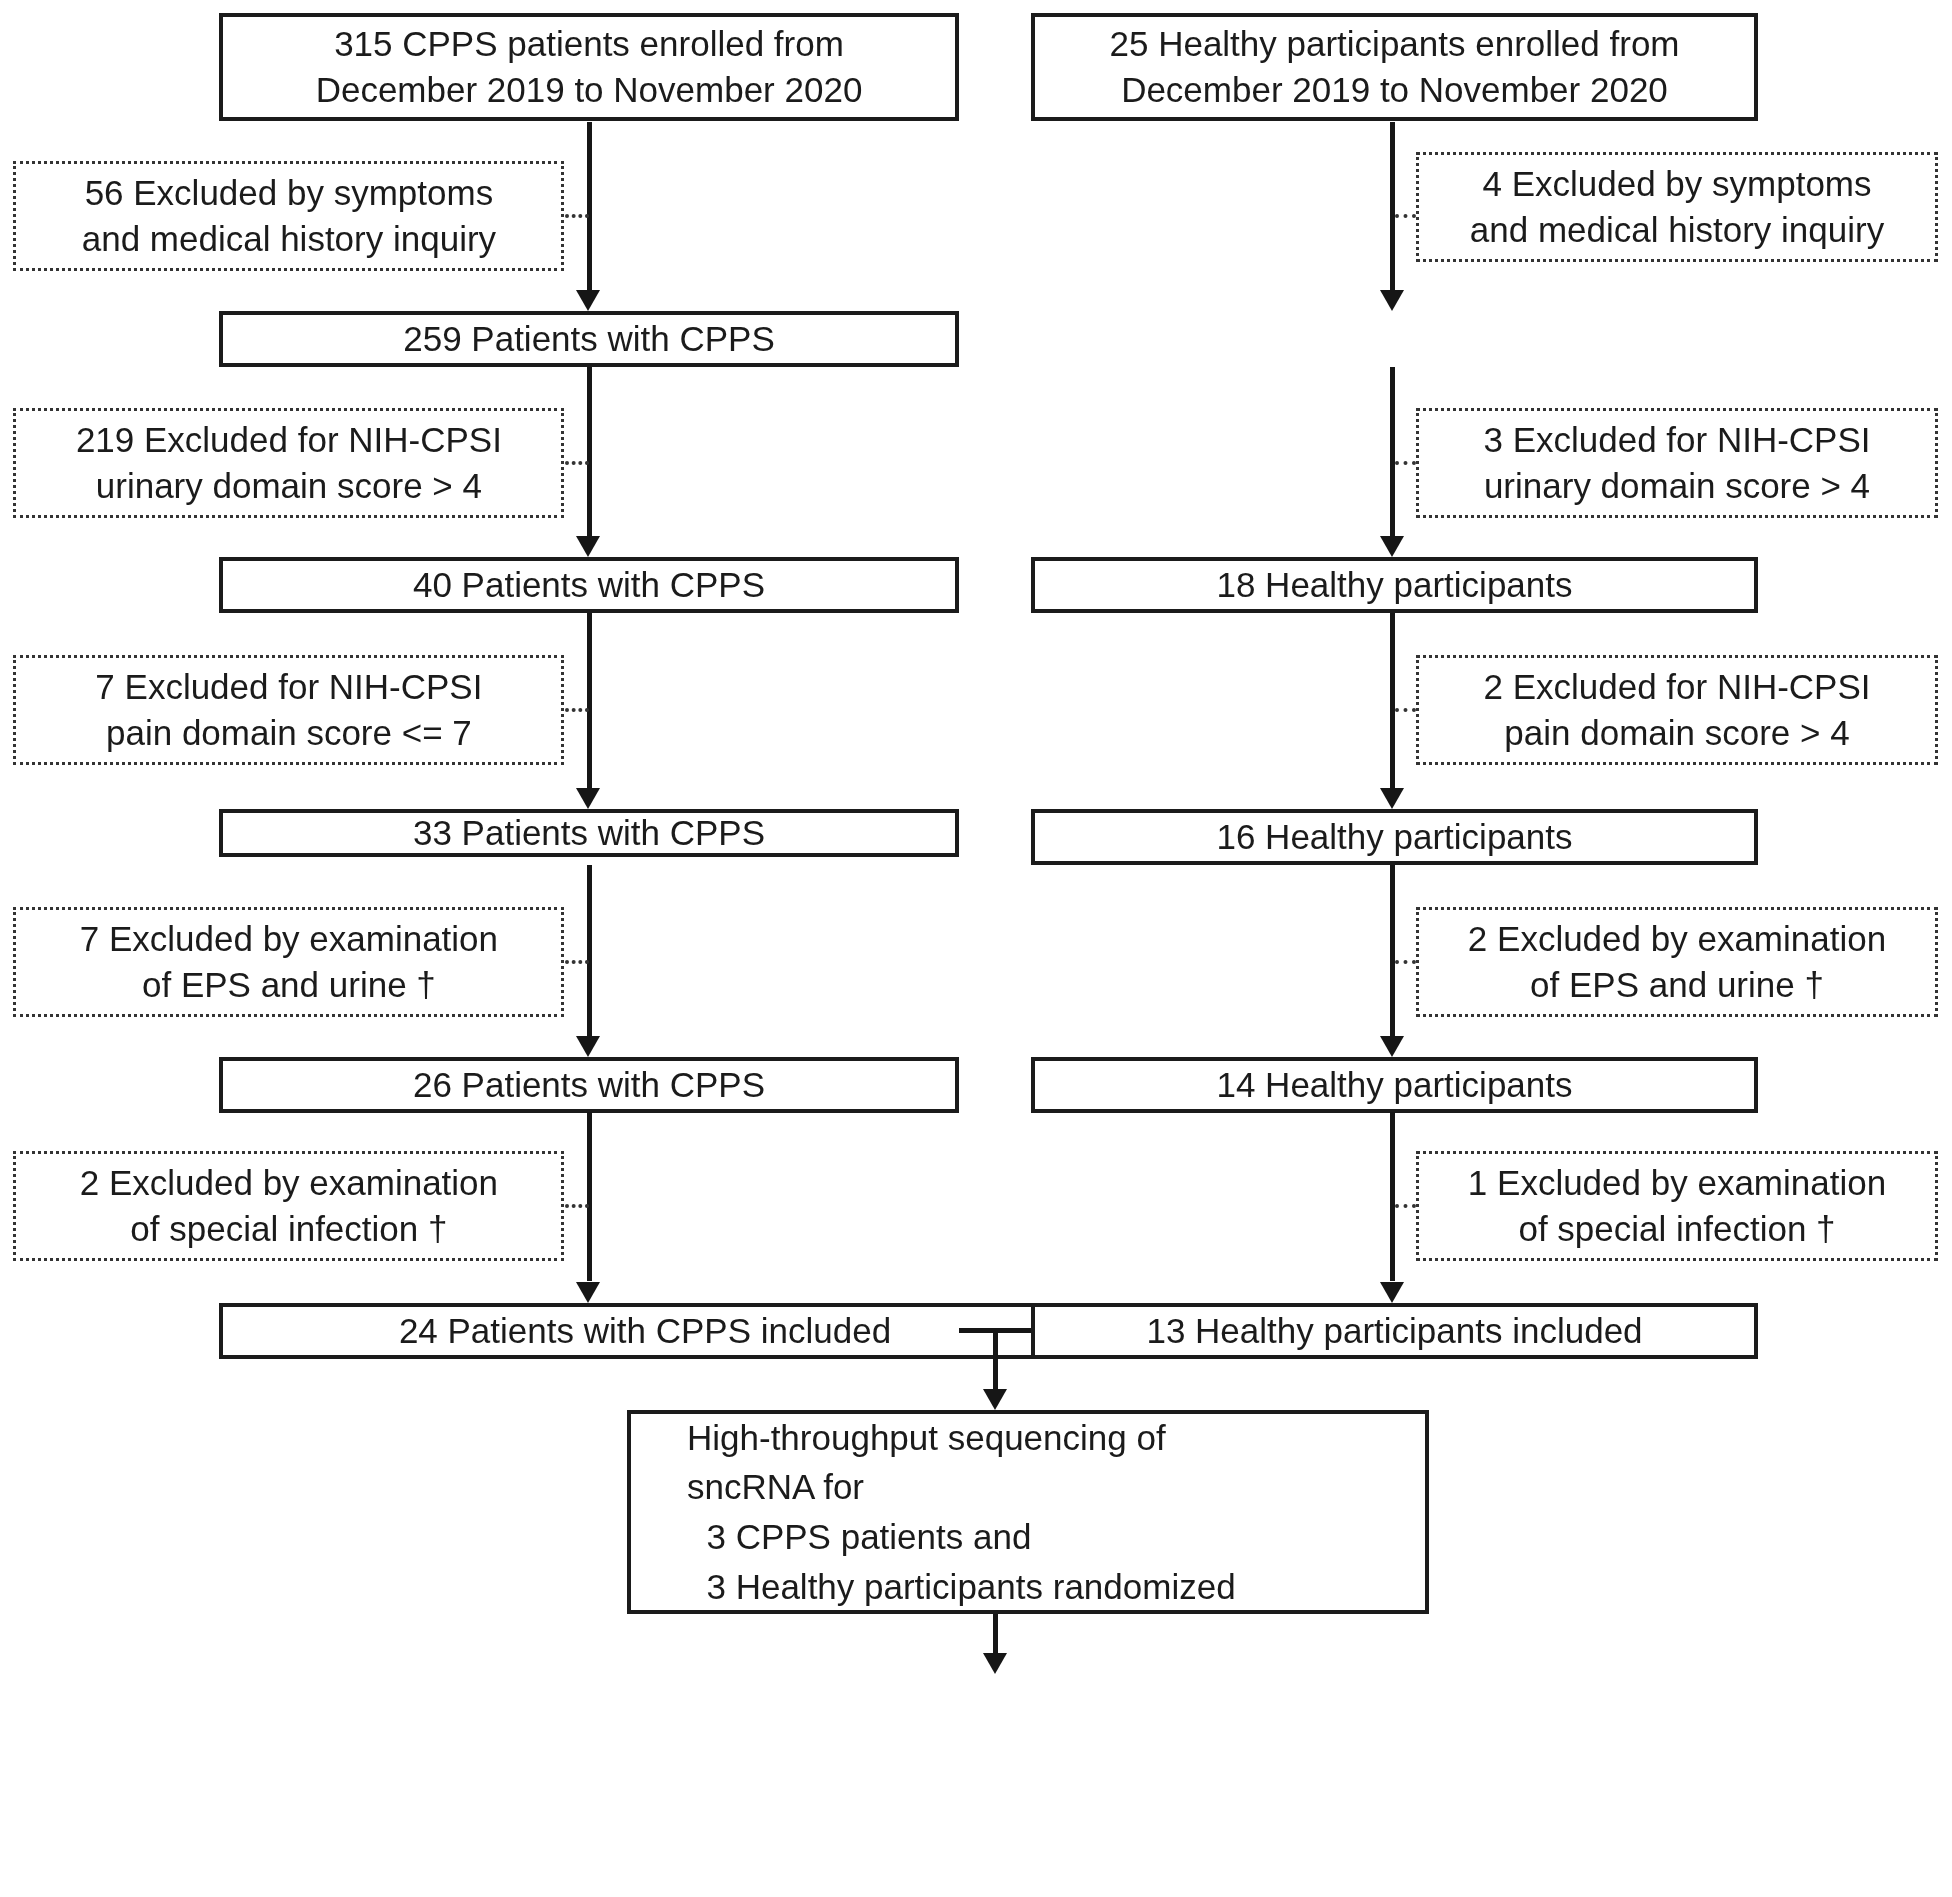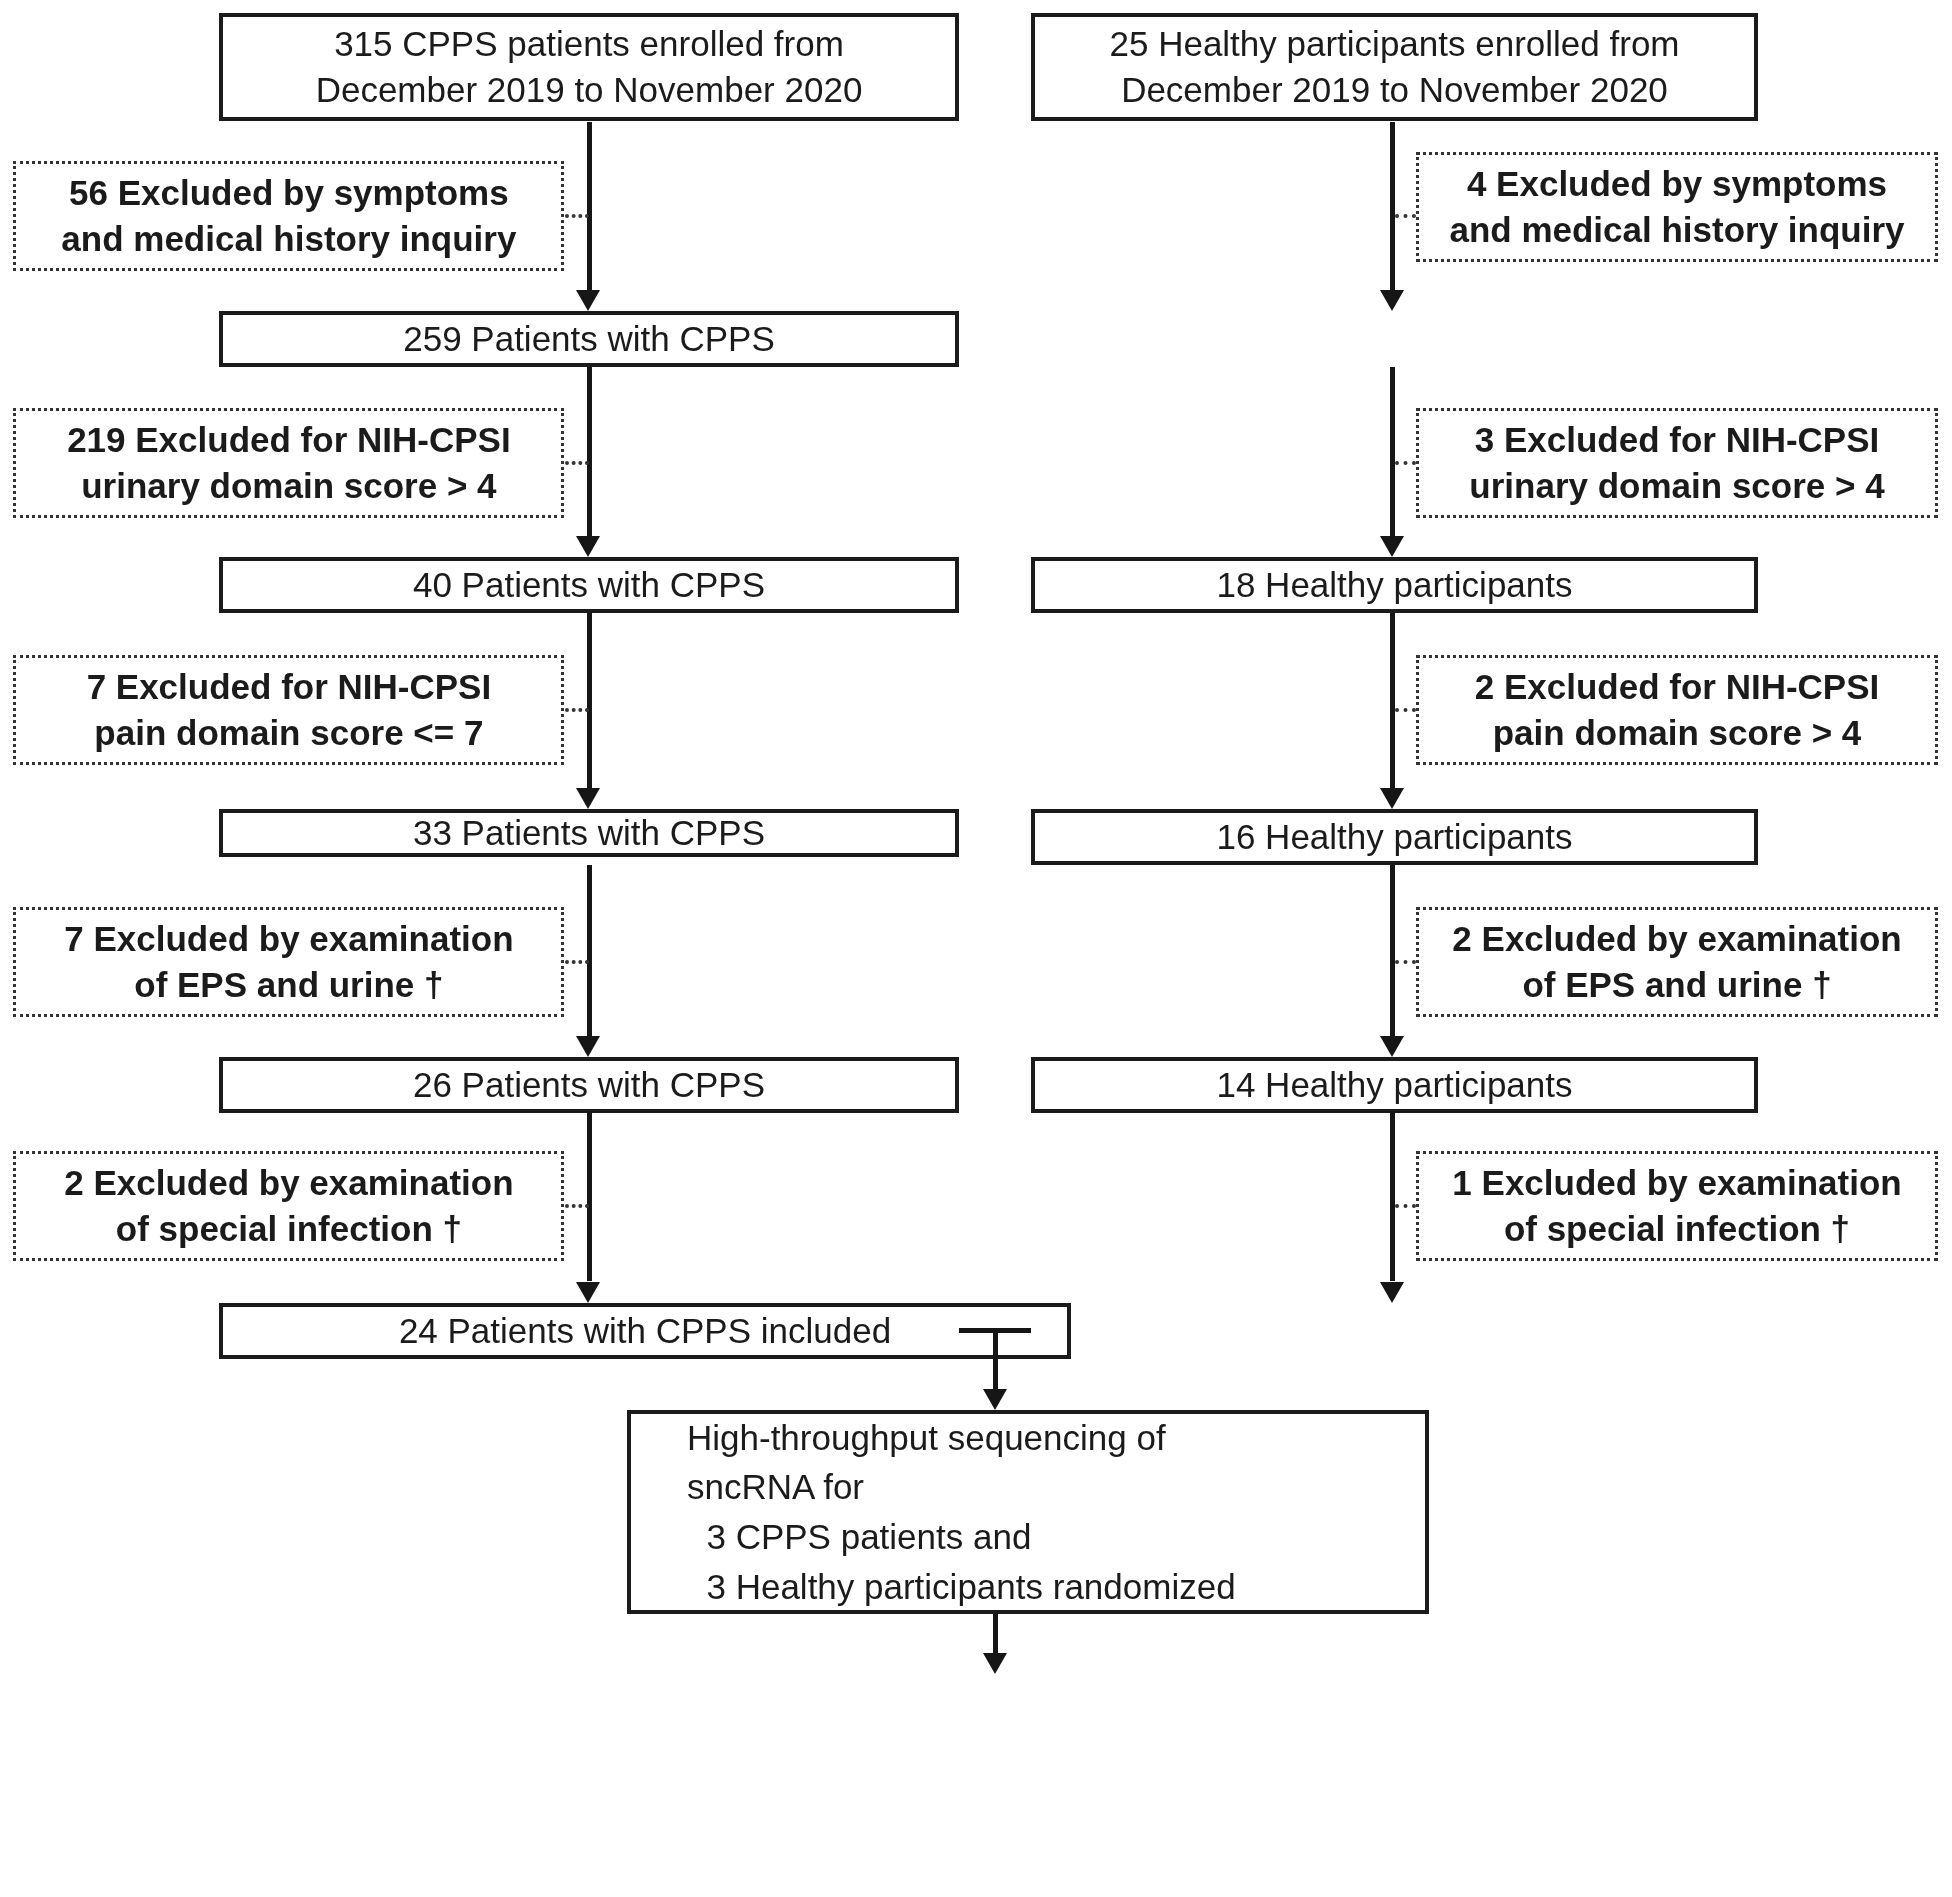--- a/index.html
+++ b/index.html
@@ -22,21 +22,21 @@
   }
   .box {
     position: absolute;
     box-sizing: border-box;
     background: #ffffff;
     display: flex;
     align-items: center;
     justify-content: center;
   }
   .box.solid  { border: 4.8px solid #1b1b1b; }
-  .box.dotted { border: 3.8px dotted #333333; font-weight: bold; }
+  .box.dotted { border: 3.8px dotted #333333; }
   .txt {
     white-space: pre-wrap;
     text-align: center;
     font-size: 35px;
     line-height: 1.32;
     color: #1b1b1b;
   }
   .box.left-align { justify-content: flex-start; padding-left: 56px; padding-right: 23px; }
   .box.left-align .txt { text-align: left; line-height: 1.42; }
   .vline {
@@ -114,20 +114,23 @@
 December 2019 to November 2020</span>
   </div>
   <div class="box solid" style="left:1031px;top:557px;width:727px;height:56px">
     <span class="txt">18 Healthy participants</span>
   </div>
   <div class="box solid" style="left:1031px;top:809px;width:727px;height:56px">
     <span class="txt">16 Healthy participants</span>
   </div>
   <div class="box solid" style="left:1031px;top:1057px;width:727px;height:56px">
     <span class="txt">14 Healthy participants</span>
+  </div>
+  <div class="box solid" style="left:1031px;top:1303px;width:727px;height:56px">
+    <span class="txt">13 Healthy participants included</span>
   </div>
 
   <div class="box dotted" style="left:1416px;top:152px;width:522px;height:110px">
     <span class="txt">4 Excluded by symptoms
 and medical history inquiry</span>
   </div>
   <div class="box dotted" style="left:1416px;top:408px;width:522px;height:110px">
     <span class="txt">3 Excluded for NIH-CPSI
 urinary domain score &gt; 4</span>
   </div>

